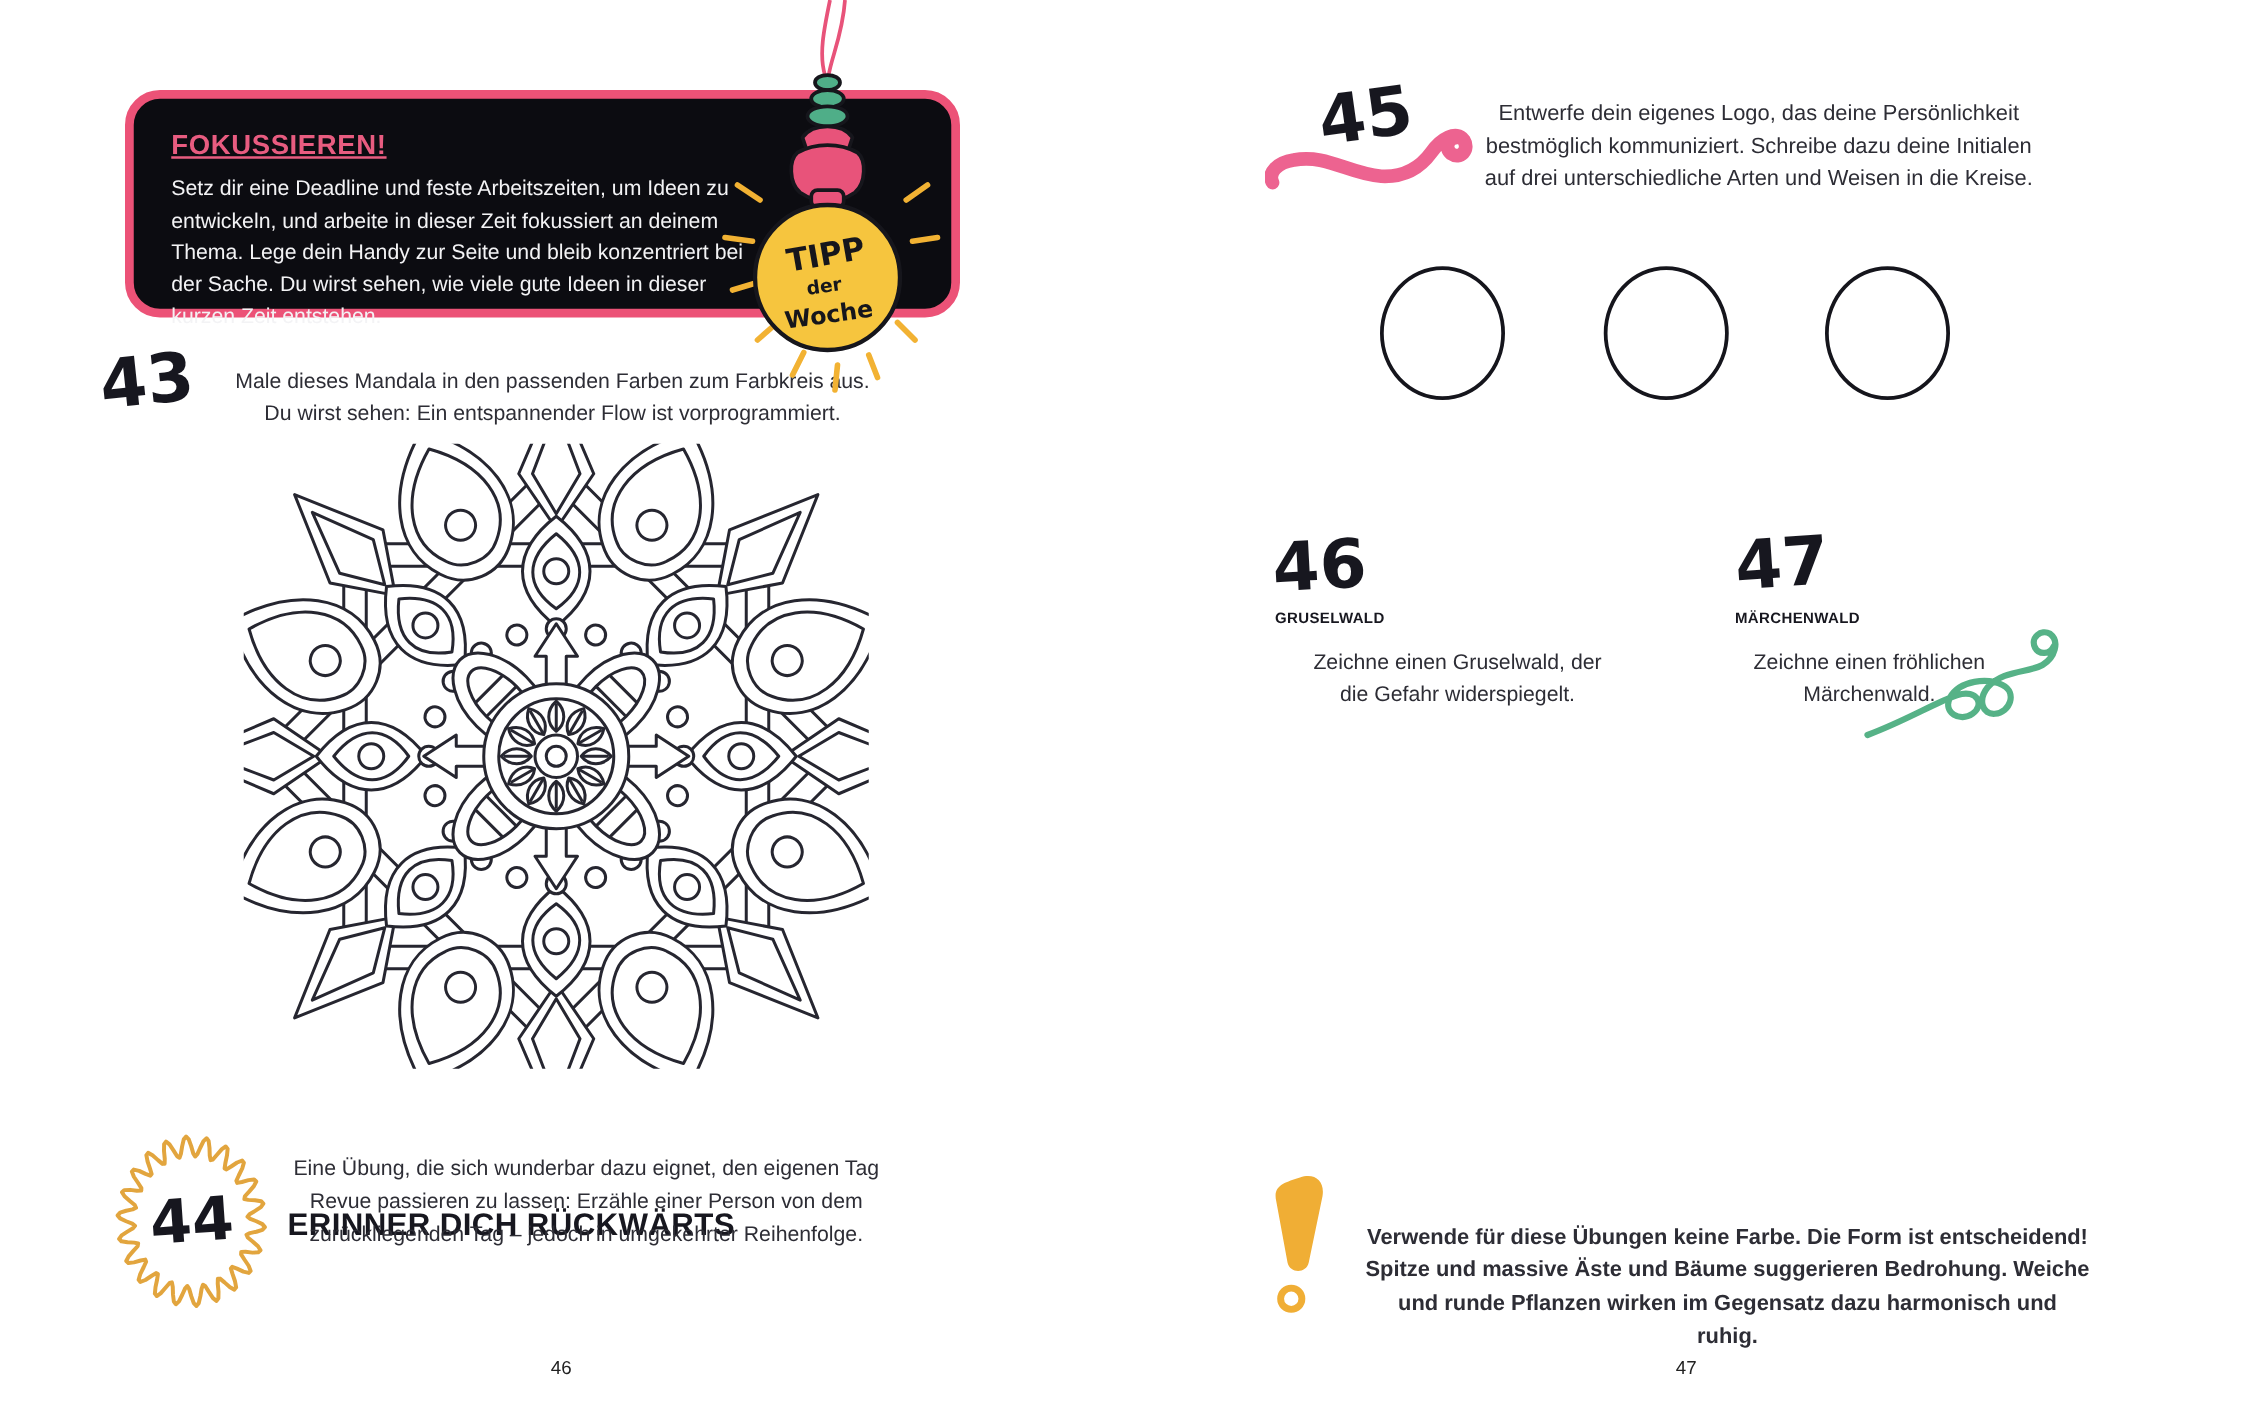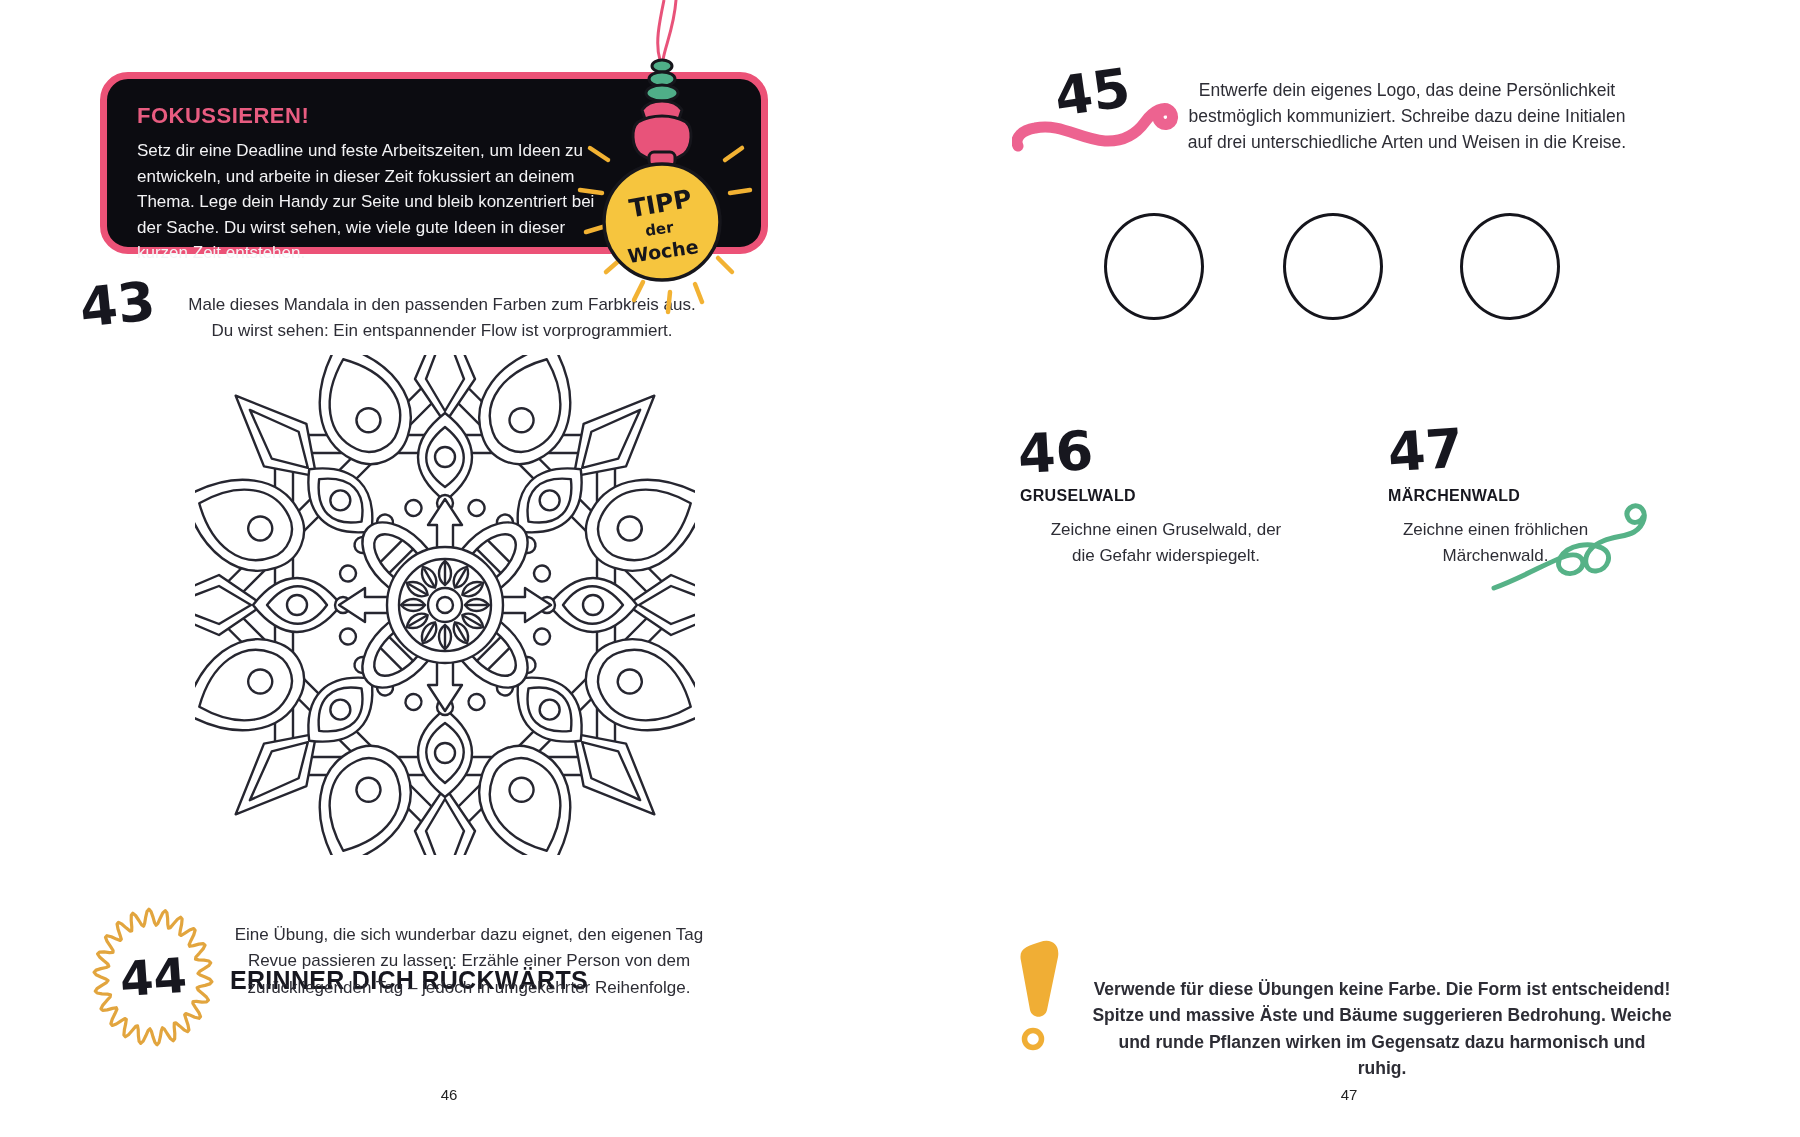--- a/index.html
+++ b/index.html
@@ -6,29 +6,29 @@
   html,body { background:#ffffff; }
   body { font-family:"Liberation Sans", sans-serif; color:#2d2d35; }
   .spread { position:relative; width:1800px; height:1137px; background:#fff; overflow:hidden; }
 
   
   .tip-box{
     position:absolute; left:100px; top:72px; width:668px; height:182px;
     background:#0c0c11; border:7px solid #ec5277; border-radius:28px;
     padding:24px 30px; z-index:1;
   }
-  .tip-heading{ font-size:22px; font-weight:800; letter-spacing:.5px; color:#e85c80; margin-bottom:9px; }
+  .tip-heading{ font-size:22px; font-weight:800; letter-spacing:.5px; color:#e85c80; margin-bottom:9px;text-decoration:underline; }
   .tip-body{ font-size:17px; line-height:1.5; color:#f3f3f5; width:472px; }
 
   .bulb-wrap{ position:absolute; left:560px; top:0; width:230px; height:332px; z-index:3; }
 
   
   .ex-number{ position:absolute; font-family:"DejaVu Sans", sans-serif; font-weight:700; color:#17171f; line-height:1; }
   .ex-text{ position:absolute; font-size:17px; line-height:1.55; color:#2d2d35;text-align:center; }
-  .ex-heading{ position:absolute; font-size:16px; font-weight:800; letter-spacing:.3px; color:#17171f; }
+  .ex-heading{ position:absolute; font-size:12px; font-weight:800; letter-spacing:.3px; color:#17171f; }
 
   .num-43{ left:80px; top:278px; font-size:54px; transform:rotate(-6deg); }
   .text-43{ left:187px; top:292px; width:510px; }
 
   .mandala-wrap{ position:absolute; left:195px; top:355px; width:500px; height:500px; }
 
   .scribble-wrap{ position:absolute; left:78px; top:898px; width:150px; height:158px;
     display:flex; align-items:center; justify-content:center; }
   .scribble-wrap svg{ position:absolute; left:0; top:0; }
   .num-44{ position:relative; font-family:"DejaVu Sans", sans-serif; font-weight:700; font-size:48px; color:#17171f; transform:rotate(-4deg); }

